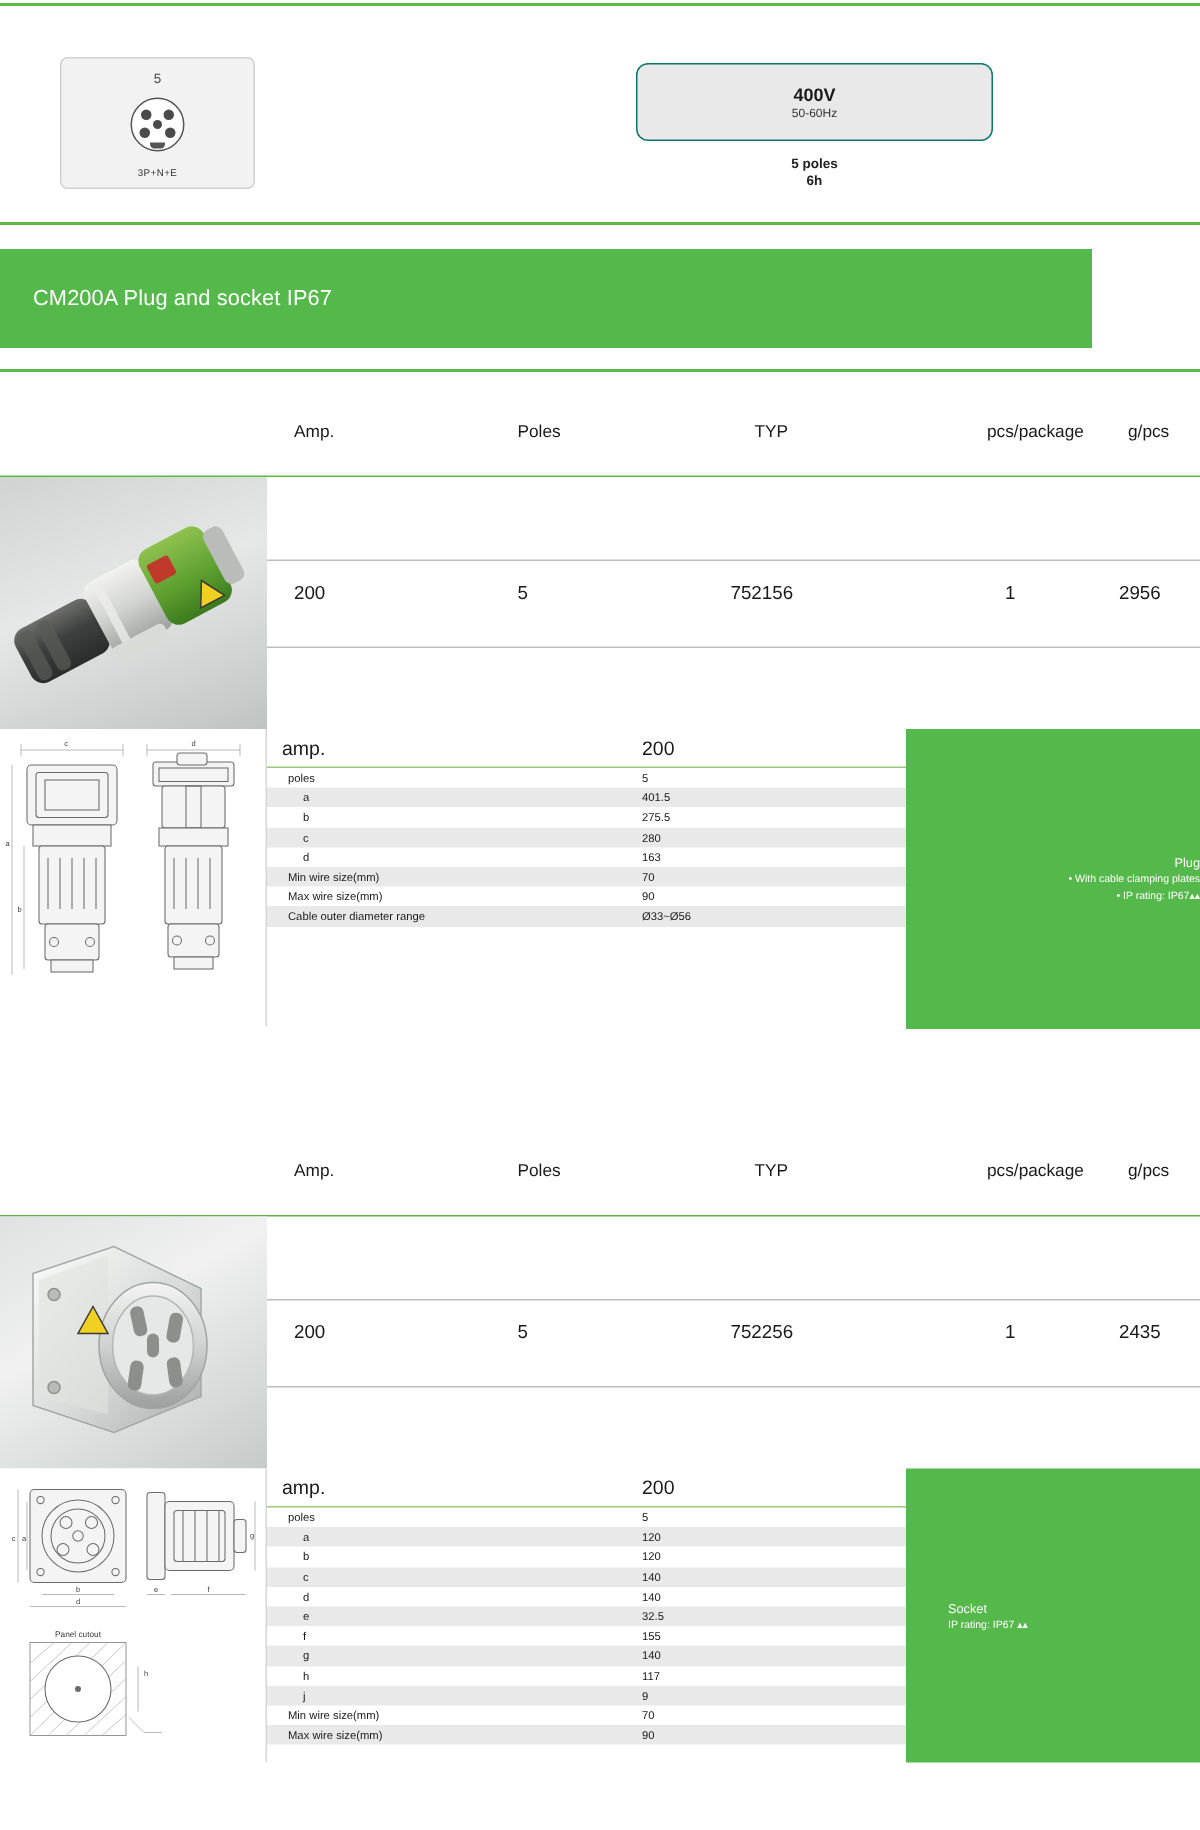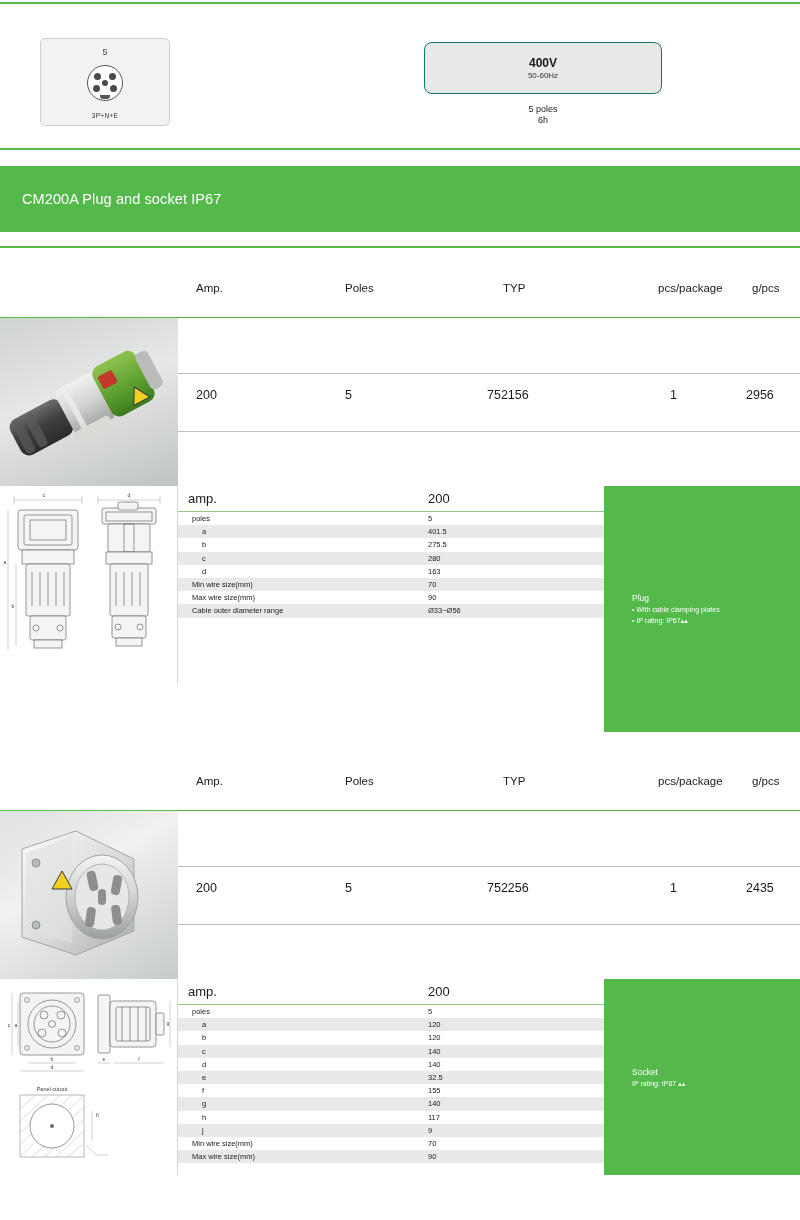--- a/index.html
+++ b/index.html
@@ -73,29 +73,29 @@
     background: #e9e9e9;
     border: 1px solid #0f766e;
     border-radius: 8px;
     display: flex; flex-direction: column;
     align-items: center; justify-content: center;
   }
   .volt-main { font-size: 12px; font-weight: bold; color: #1a1a1a; line-height: 14px; }
   .volt-sub  { font-size: 8px; color: #333; line-height: 11px; }
   .volt-caption {
     position: absolute; left: 424px; top: 104px; width: 238px;
-    text-align: center; font-size: 9px; font-weight: normal; color: #222;
+    text-align: center; font-size: 9px; font-weight: bold; color: #222;
     line-height: 11px;
   }
 
   
   .banner {
     position: absolute;
     left: 0; top: 166px;
-    width: 800px; height: 66px;
+    width: 728px; height: 66px;
     background: #55b84a;
     display: flex; align-items: center;
   }
   .banner-text {
     color: #ffffff;
     font-size: 14.5px;
     padding-left: 22px;
     letter-spacing: .1px;
   }
 
@@ -365,21 +365,21 @@
         <div class="spec-row-item">
           <span class="k">Max wire size(mm)</span>
           <span class="v">90</span>
         </div>
         <div class="spec-row-item alt">
           <span class="k">Cable outer diameter range</span>
           <span class="v">Ø33~Ø56</span>
         </div>
       </div>
 
-      <div class="green-panel" style="height:246px;">
+      <div class="green-panel" style="height:200px;align-items:flex-end;">
         <div class="gp-title">Plug</div>
         <div class="gp-li">• With cable clamping plates</div>
         <div class="gp-li">• IP rating: IP67▴▴</div>
       </div>
     </div>
   </div>
 
   <div class="section sec2">
 
     <div class="col-headers">

